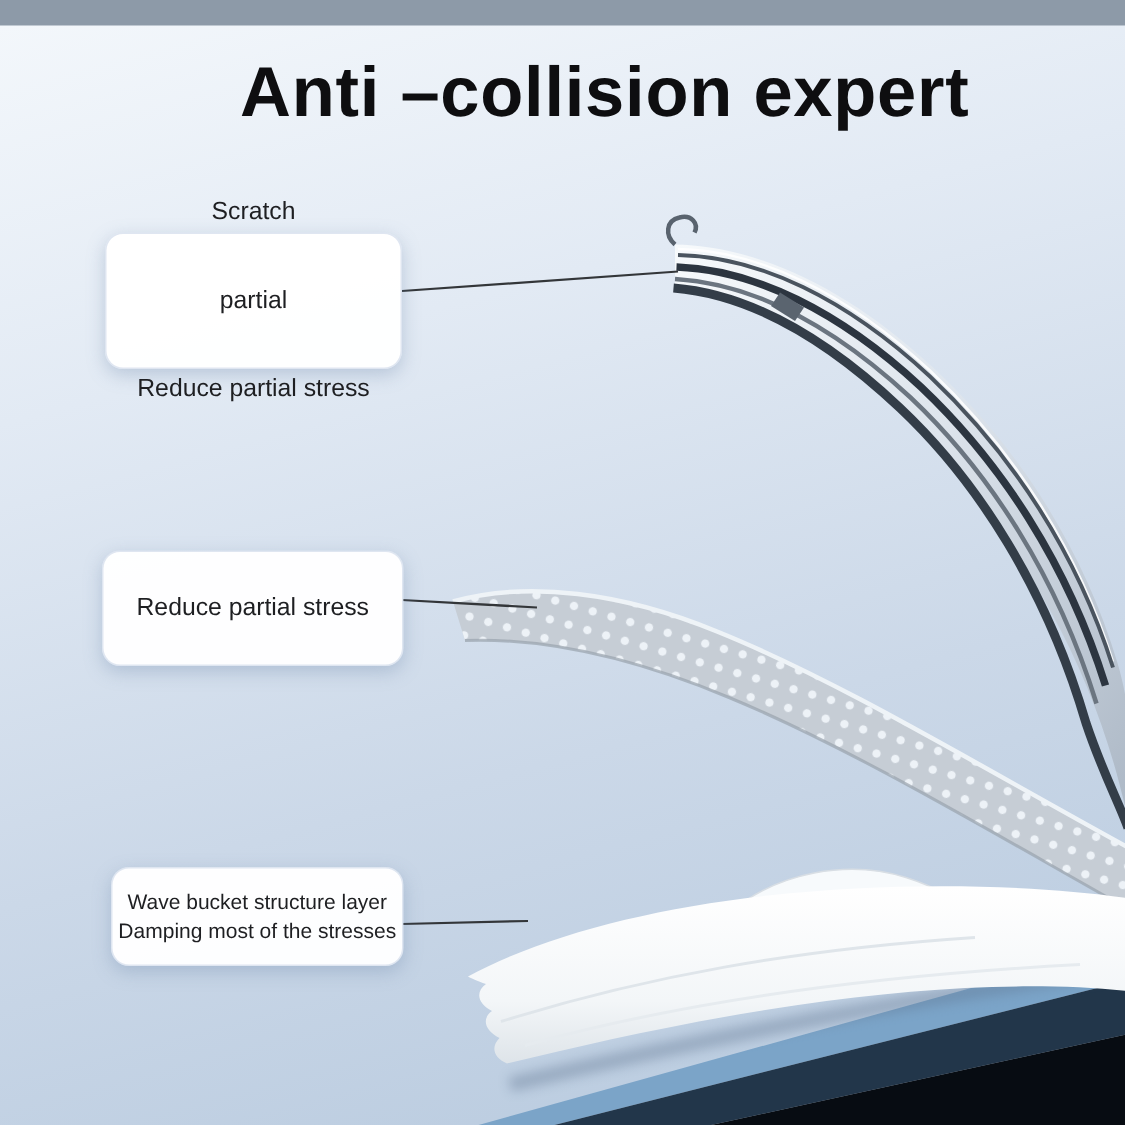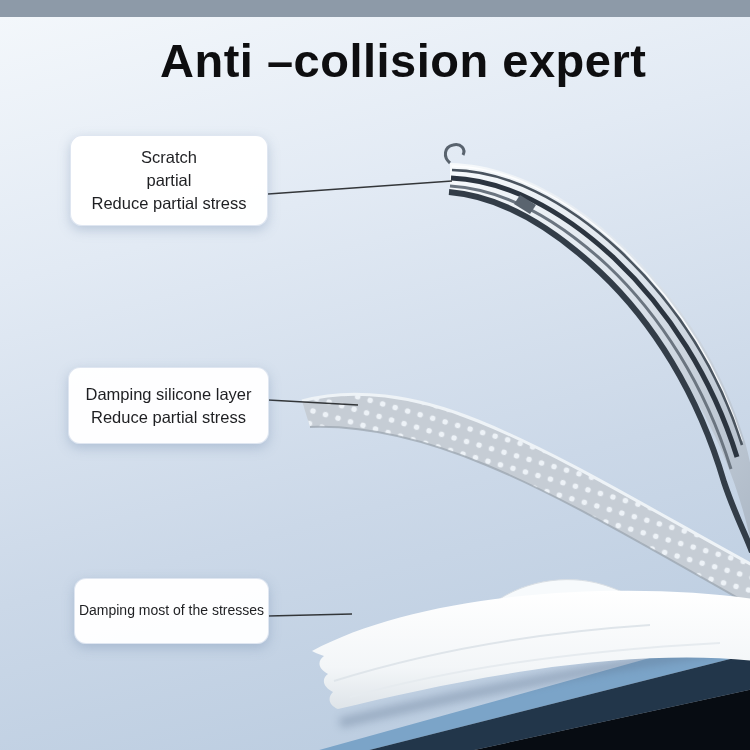--- a/index.html
+++ b/index.html
@@ -30,21 +30,21 @@
     box-shadow:0 4px 12px rgba(110,135,170,.35);
     display:flex;
     flex-direction:column;
     align-items:center;
     justify-content:center;
     text-align:center;
     color:#1e1f22;
     z-index:3;
   }
   .callout .ln{line-height:1.38;}
-  #callout-1{left:70px;top:118px;width:198px;height:91px;font-size:16.5px;}
+  #callout-1{left:70px;top:138px;width:198px;height:91px;font-size:16.5px;gap:36px;}
   #callout-2{left:68px;top:350px;width:201px;height:77px;font-size:16.5px;}
   #callout-3{left:74px;top:561px;width:195px;height:66px;font-size:14px;}
 </style>
 </head>
 <body>
 
 <div id="stage">
 
   <svg class="art" viewBox="0 0 750 750" aria-hidden="true">
     <defs>
@@ -109,21 +109,21 @@
 
   <div class="page-title">Anti –collision expert</div>
 
   <div class="callout" id="callout-1">
     <div class="ln">Scratch</div>
     <div class="ln">partial</div>
     <div class="ln">Reduce partial stress</div>
   </div>
 
   <div class="callout" id="callout-2">
-    <div class="ln">Damping silicone layer</div>
     <div class="ln">Reduce partial stress</div>
   </div>
 
   <div class="callout" id="callout-3">
+    <div class="ln">Wave bucket structure layer</div>
     <div class="ln">Damping most of the stresses</div>
   </div>
 
 </div>
 
 </body></html>

